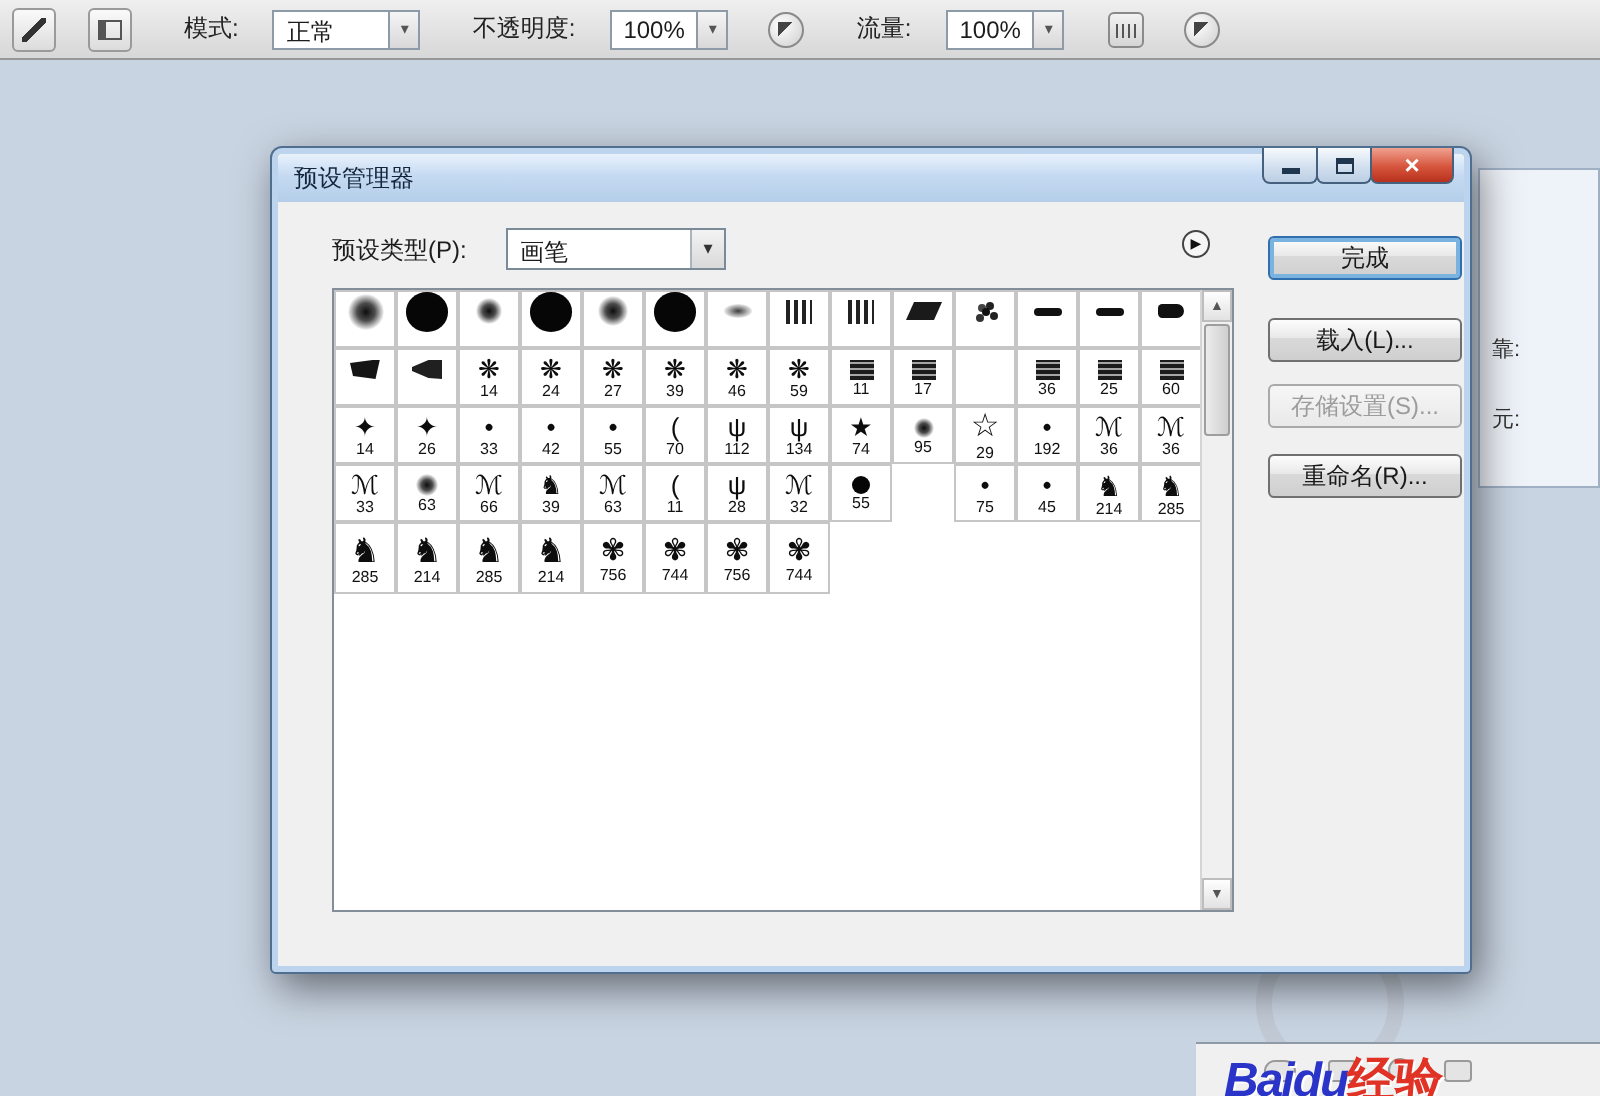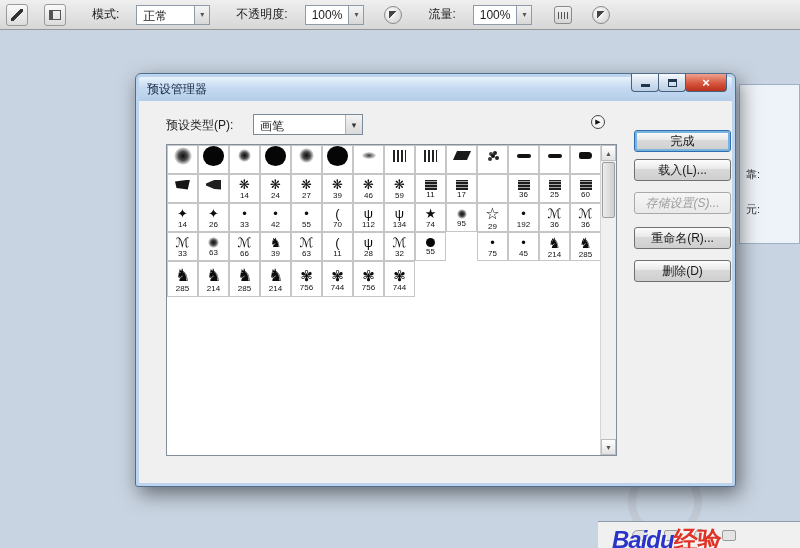--- a/index.html
+++ b/index.html
@@ -448,20 +448,19 @@
         <div class="sb-btn sb-up">
             <span>▲</span>
           </div>
         <div class="sb-thumb"></div>
         <div class="sb-btn sb-down">
             <span>▼</span>
           </div>
       </div>
     </div>
 
-    <button class="dlg-btn default" style="top:56px;">完成</button>
+    <button class="dlg-btn default" style="top:44px;">完成</button>
     <button class="dlg-btn" style="top:85px;">载入(L)...</button>
-    <button class="dlg-btn disabled" style="top:118px;font-style:italic;">存储设置(S)...</button>
+    <button class="dlg-btn disabled" style="top:118px;">存储设置(S)...</button>
     <button class="dlg-btn" style="top:153px;">重命名(R)...</button>
-    <button class="dlg-btn" style="top:186px;">删除(D)</button>
   </div>
 
 </div>
 
 </body></html>

